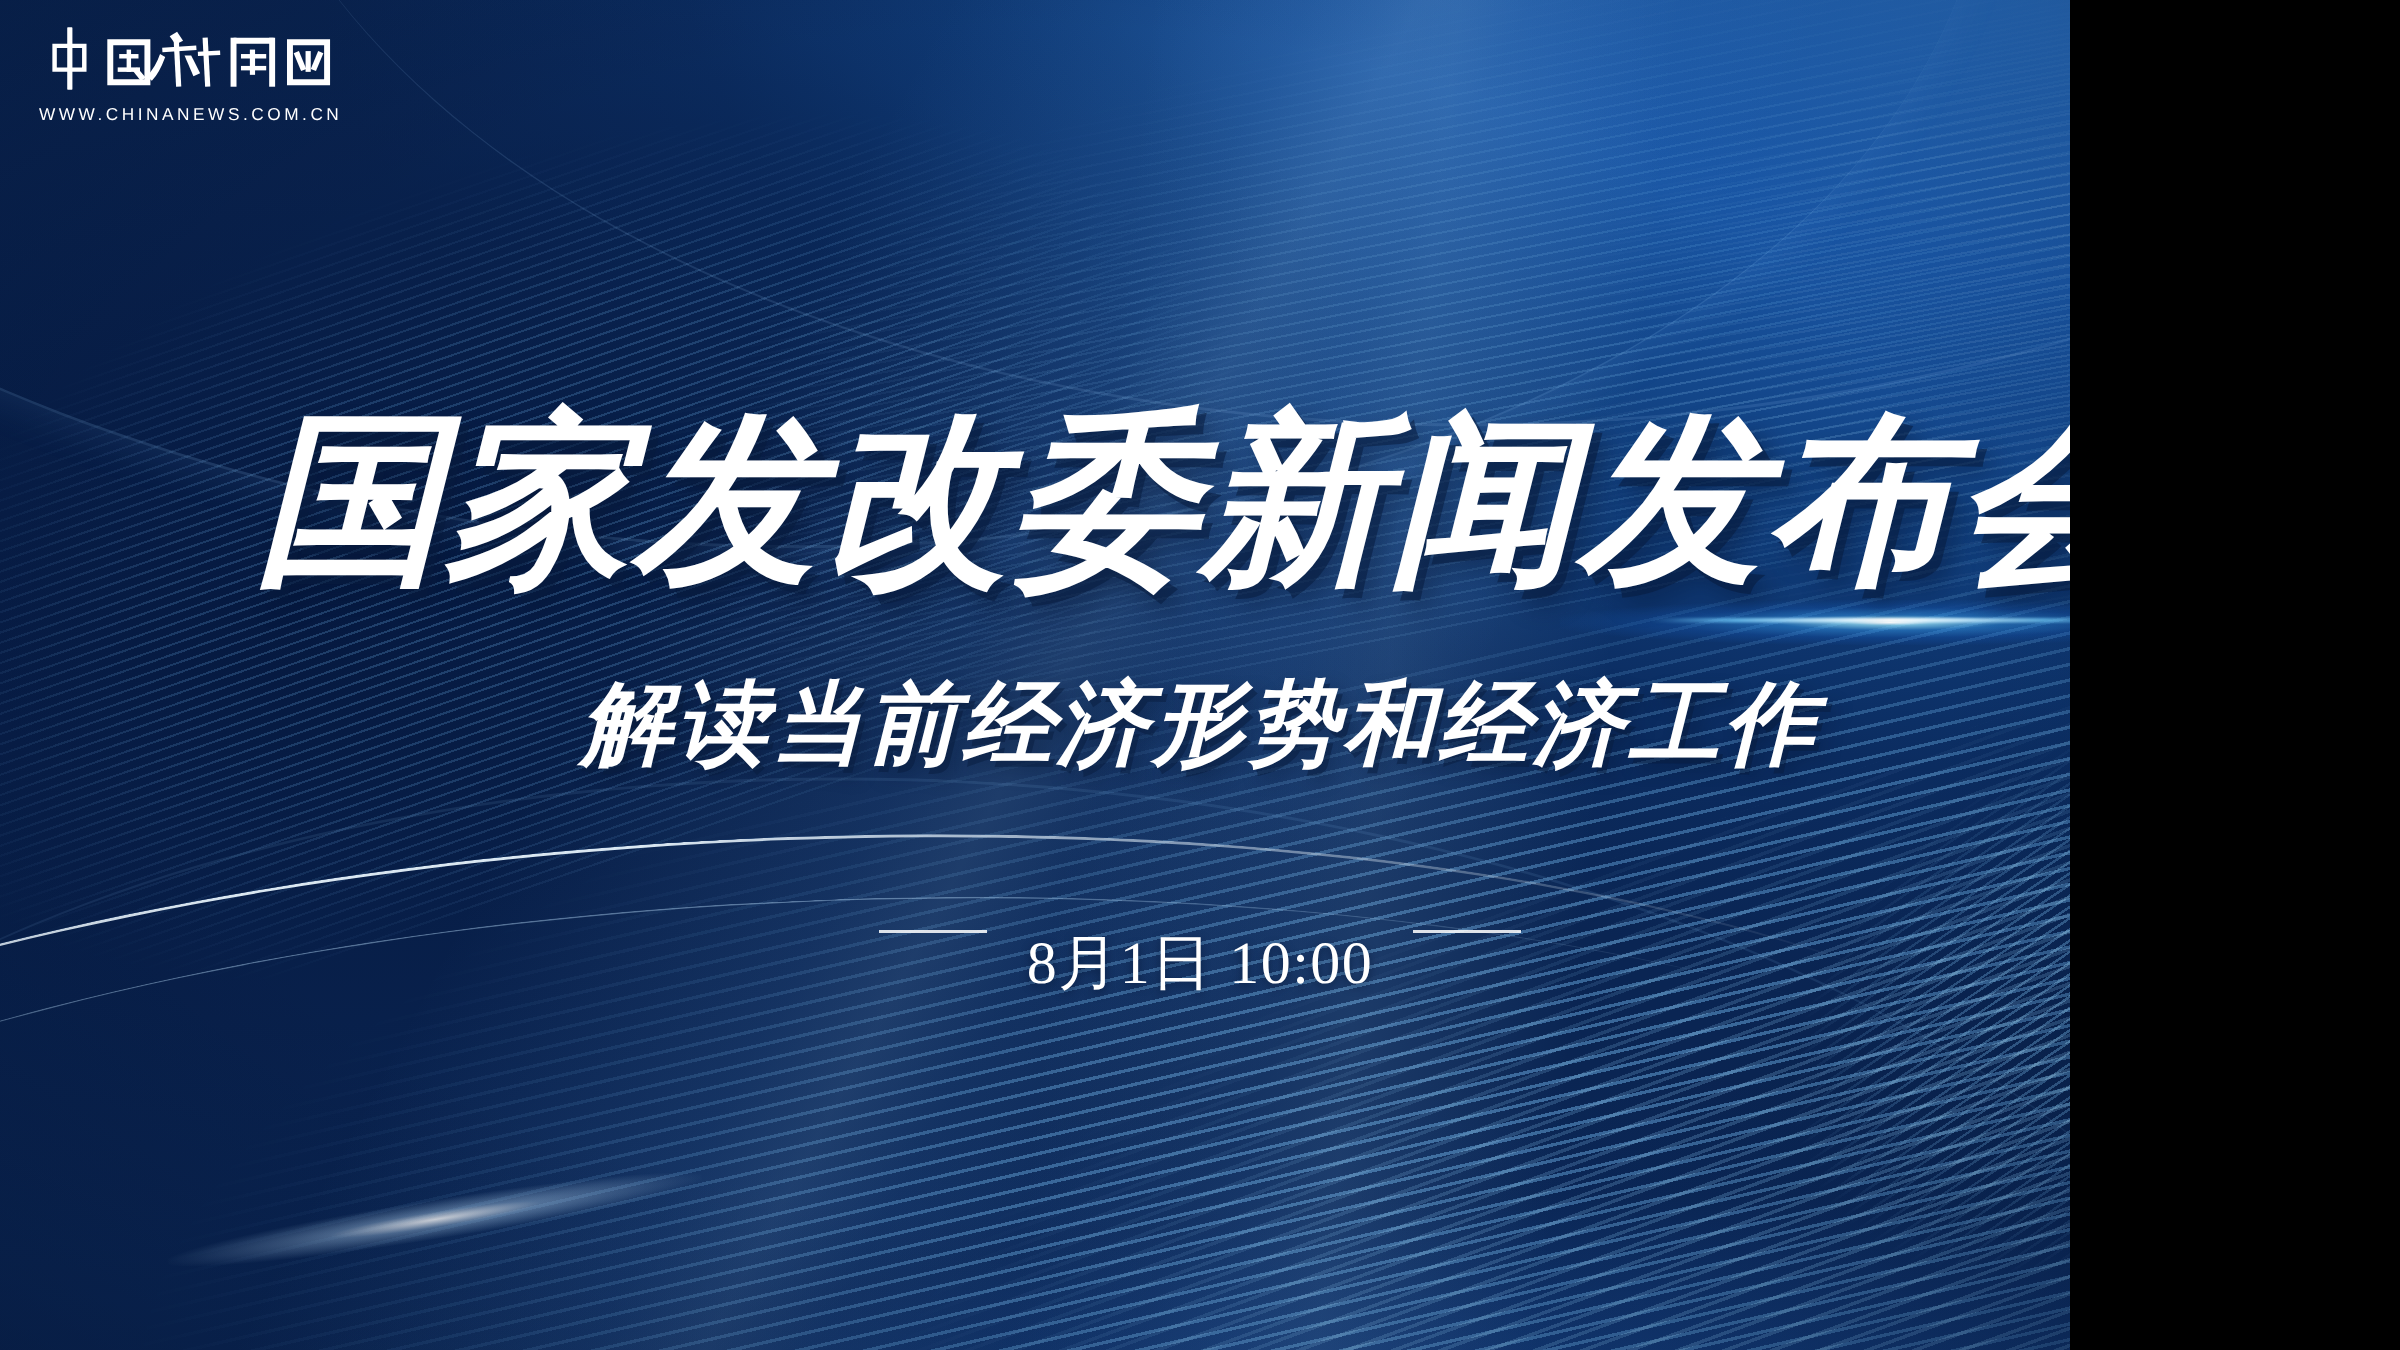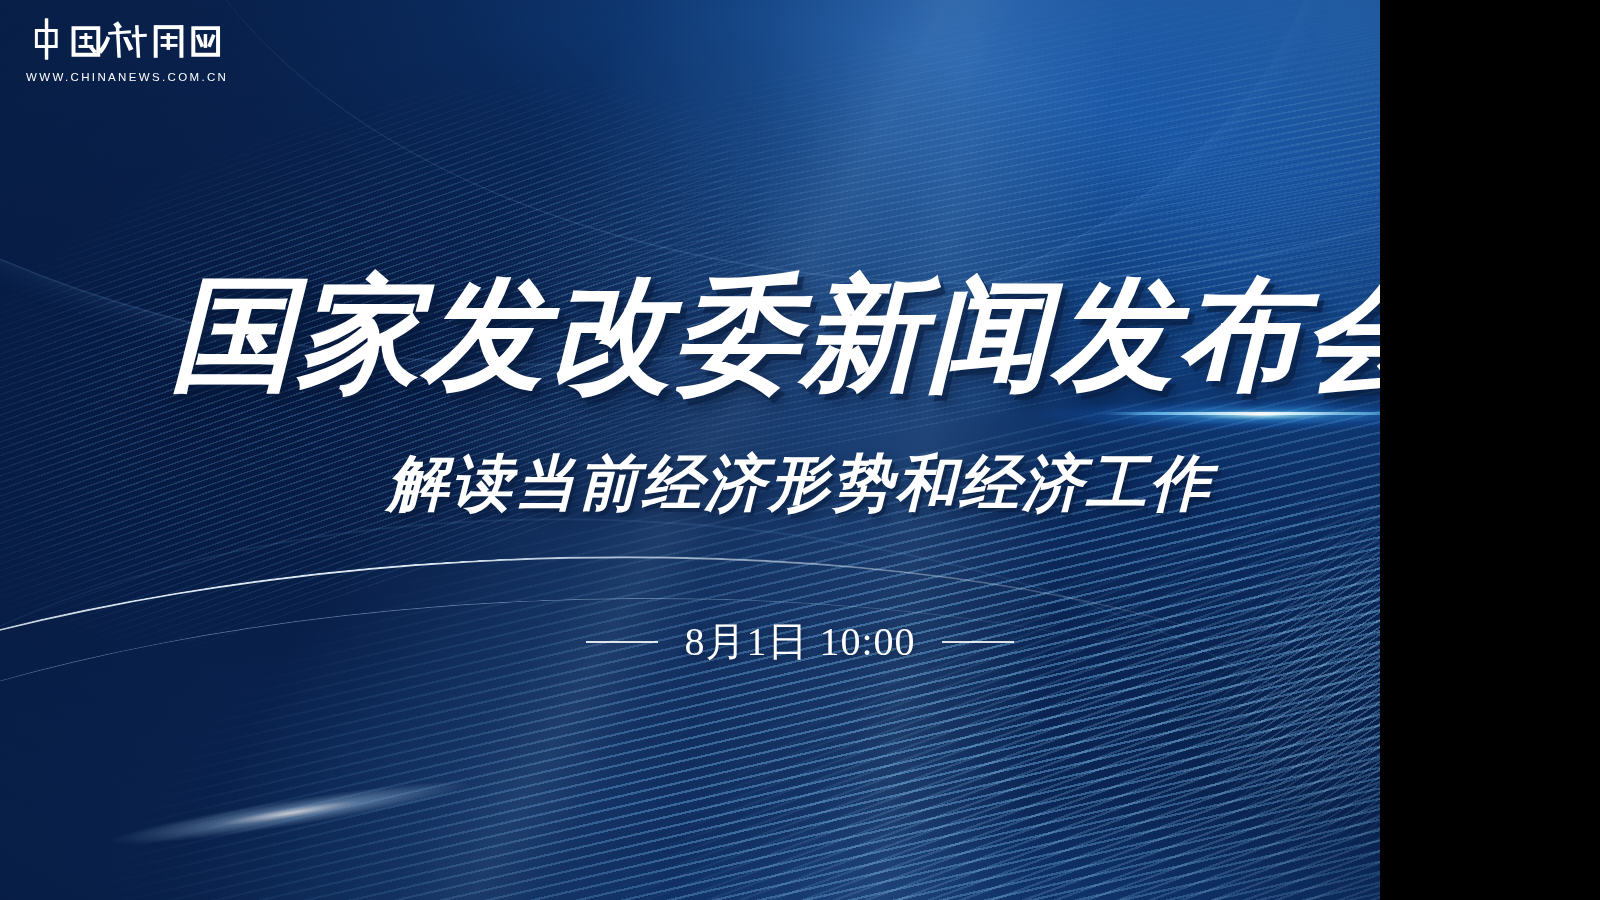--- a/index.html
+++ b/index.html
@@ -293,21 +293,21 @@
       3px 4px 0 rgba(7,27,62,0.50),
       6px 7px 12px rgba(4,18,46,0.40);
     font-family: "DejaVu Sans", "Liberation Sans", sans-serif;
     text-align: center;
   }
   .datetime-row {
     position: absolute;
     left: 0; right: 0;
     top: 620px;
     display: flex;
-    align-items: center;
+    align-items: flex-start;
     justify-content: center;
     gap: 26px;
   }
   .rule {
     width: 72px;
     height: 2px;
     background: rgba(255,255,255,0.86);
     flex: 0 0 auto;
   }
   .datetime-text {

